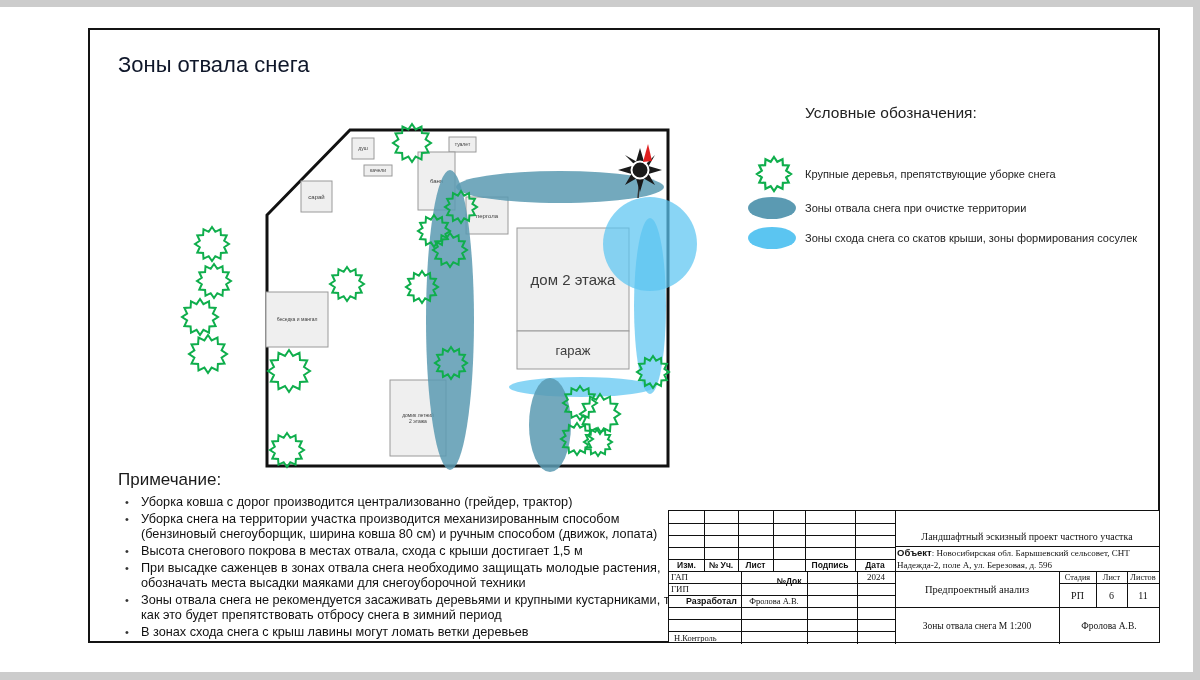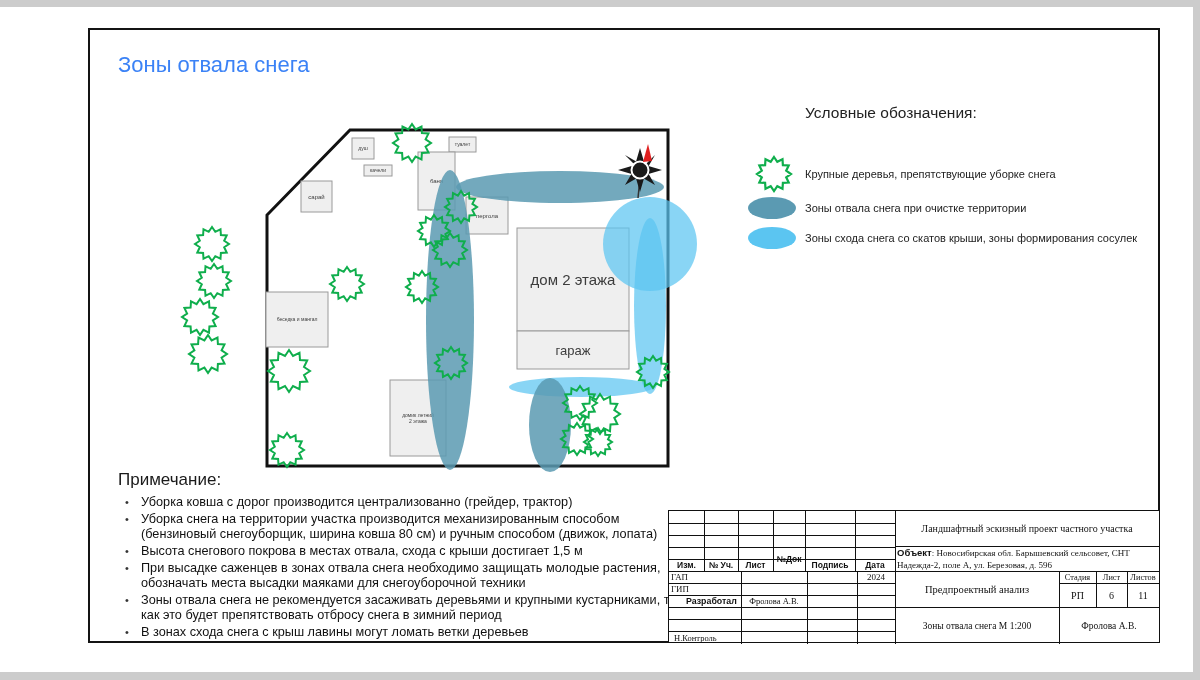--- a/index.html
+++ b/index.html
@@ -9,21 +9,21 @@
   }
   .edge{position:absolute;background:#cccccc;}
   .edge.top{left:0;top:0;width:1200px;height:7px;}
   .edge.bottom{left:0;top:672px;width:1200px;height:8px;}
   .edge.right{left:1193px;top:0;width:7px;height:680px;}
   .frame{
     position:absolute;left:88px;top:28px;width:1072px;height:615px;
     border:2px solid #141414;box-sizing:border-box;background:#fff;
   }
   .page-title{
-    position:absolute;left:118px;top:52px;font-size:22px;color:#3b82f6;
+    position:absolute;left:118px;top:52px;font-size:22px;color:#0f172a;
   }
   svg.plan{position:absolute;left:0;top:0;pointer-events:none;}
 
   
   .legend{position:absolute;left:748px;top:104px;width:400px;}
   .legend .lg-title{margin-left:57px;font-size:15.5px;color:#222;}
   .lg-row{position:absolute;left:0;display:flex;align-items:center;}
   .lg-row .lg-label{margin-left:0;font-size:11px;color:#222;}
   .lg-sym-ellipse{width:48px;height:22px;border-radius:50%;flex:0 0 48px;margin-right:9px;}
   .lg-sym-tree{flex:0 0 38px;margin-left:7px;margin-right:12px;}
@@ -168,32 +168,32 @@
   <div class="hl" style="left:0;top:72px;width:226px;"></div>
   <div class="hl" style="left:390px;top:72px;width:100px;"></div>
   <div class="hl" style="left:0;top:84px;width:226px;"></div>
   <div class="hl" style="left:0;top:96px;width:490px;"></div>
   <div class="hl" style="left:0;top:108px;width:226px;"></div>
   <div class="hl" style="left:0;top:120px;width:226px;"></div>
 
   <div class="cell sans" style="left:0;top:48px;width:35px;height:12px;font-size:8.5px;">Изм.</div>
   <div class="cell sans" style="left:35px;top:48px;width:34px;height:12px;font-size:8.5px;">№ Уч.</div>
   <div class="cell sans" style="left:69px;top:48px;width:35px;height:12px;font-size:8.5px;">Лист</div>
-  <div class="cell sans" style="left:104px;top:42px;width:32px;height:12px;font-size:8.5px;">№Док</div>
+  <div class="cell sans" style="left:104px;top:64px;width:32px;height:12px;font-size:8.5px;">№Док</div>
   <div class="cell sans" style="left:136px;top:48px;width:50px;height:12px;font-size:8.5px;">Подпись</div>
   <div class="cell sans" style="left:186px;top:48px;width:40px;height:12px;font-size:8.5px;">Дата</div>
 
   <div class="cell left" style="left:2px;top:60px;width:68px;height:12px;font-size:8.8px;">ГАП</div>
   <div class="cell" style="left:188px;top:60px;width:38px;height:12px;font-size:9px;">2024</div>
   <div class="cell left" style="left:2px;top:72px;width:68px;height:12px;font-size:8.8px;">ГИП</div>
   <div class="cell left sans" style="left:5px;top:84px;width:66px;height:12px;font-size:8.8px;margin-left:12px;">Разработал</div>
   <div class="cell" style="left:72px;top:84px;width:66px;height:12px;font-size:8.5px;">Фролова А.В.</div>
   <div class="cell left" style="left:5px;top:120px;width:68px;height:13px;font-size:8.5px;">Н.Контроль</div>
 
-  <div class="cell" style="left:226px;top:0;width:264px;height:35px;font-size:10px;">Ландшафтный эскизный проект частного участка</div>
+  <div class="cell" style="left:226px;top:8px;width:264px;height:35px;font-size:10px;">Ландшафтный эскизный проект частного участка</div>
   <div style="position:absolute;left:228px;top:36px;width:260px;height:23px;font-size:9px;line-height:11.5px;text-align:left;"><b class="sans" style="font-size:9.5px;">Объект</b><span>: Новосибирская обл. Барышевский сельсовет, СНТ Надежда-2, поле А, ул. Березовая, д. 596</span></div>
   <div class="cell" style="left:226px;top:60px;width:164px;height:36px;font-size:10.5px;">Предпроектный анализ</div>
   <div class="cell" style="left:390px;top:60px;width:37px;height:12px;font-size:8.3px;">Стадия</div>
   <div class="cell" style="left:427px;top:60px;width:31px;height:12px;font-size:8.3px;">Лист</div>
   <div class="cell" style="left:458px;top:60px;width:32px;height:12px;font-size:8.3px;">Листов</div>
   <div class="cell" style="left:390px;top:72px;width:37px;height:24px;font-size:10px;">РП</div>
   <div class="cell" style="left:427px;top:72px;width:31px;height:24px;font-size:10px;">6</div>
   <div class="cell" style="left:458px;top:72px;width:32px;height:24px;font-size:10px;">11</div>
   <div class="cell" style="left:226px;top:96px;width:164px;height:37px;font-size:9.5px;">Зоны отвала снега  М 1:200</div>
   <div class="cell" style="left:390px;top:96px;width:100px;height:37px;font-size:9.5px;">Фролова А.В.</div>

